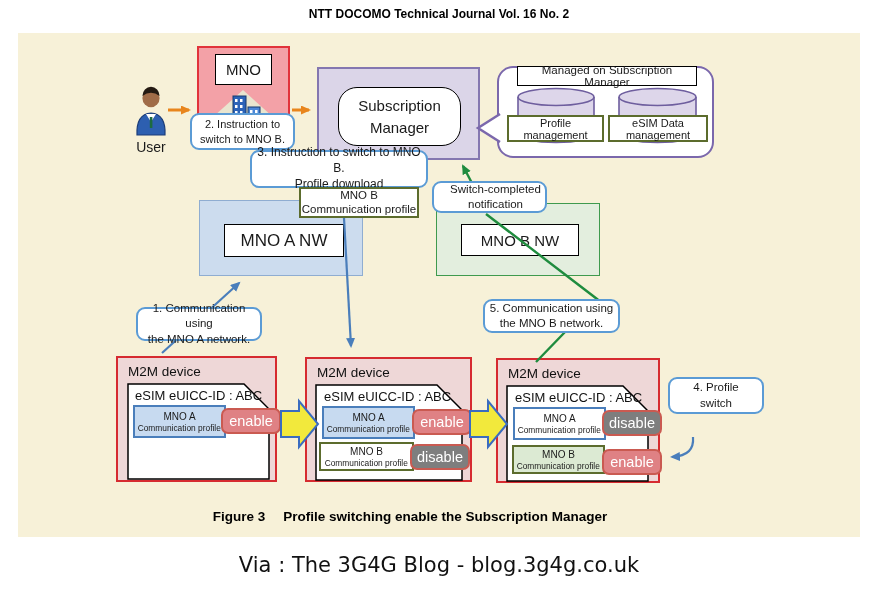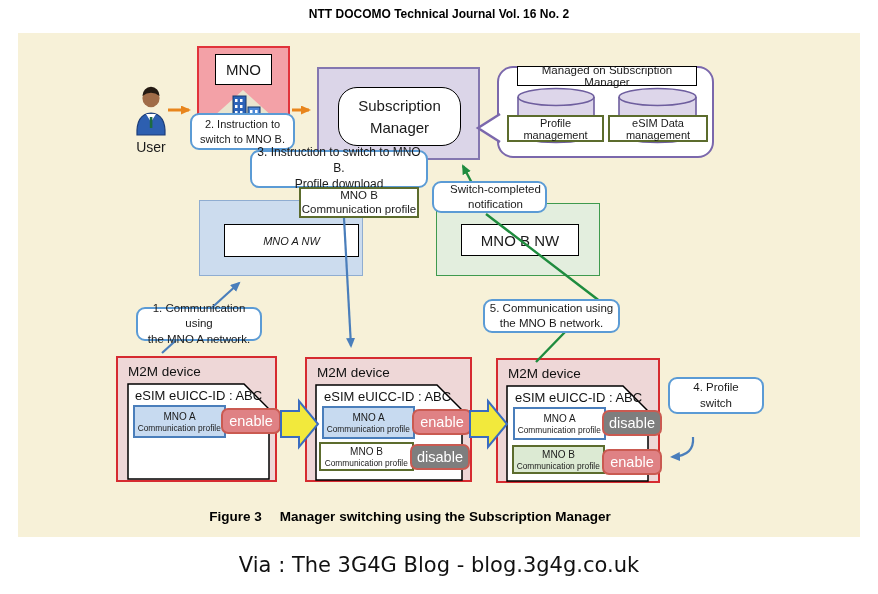--- a/index.html
+++ b/index.html
@@ -36,21 +36,21 @@
   
   #bubble { left:497px; top:66px; width:217px; height:92px; background:#fff; border:2.5px solid #7b68ac; border-radius:16px; }
   #bubble-title { left:517px; top:66px; width:180px; height:20px; font-size:11.5px; z-index:3; }
   .cyl { z-index:1; }
   .db-label { font-size:11px; line-height:1.12; }
   #db1-label { left:507px; top:115px; width:97px; height:27px; }
   #db2-label { left:608px; top:115px; width:100px; height:27px; }
 
   
   #nw-a { left:199px; top:200px; width:164px; height:76px; background:#ccdcee; border:1.5px solid #8fadd1; }
-  #nw-a-label { left:224px; top:224px; width:135px; height:33px; font-size:11px;font-style:italic; }
+  #nw-a-label { left:224px; top:224px; width:120px; height:33px; font-size:17px; }
   #nw-b { left:436px; top:203px; width:164px; height:73px; background:#e3eede; border:1.5px solid #3f9a4e; }
   #nw-b-label { left:461px; top:224px; width:118px; height:32px; font-size:15px; }
 
   
   .device { position:absolute; background:#eed7d7; border:2px solid #d62b30; z-index:1;padding-left:28px; }
   .dev-title { position:absolute; left:10px; top:6px; font-size:13.5px; color:#111; }
   .card { position:absolute; }
   .esim-label { position:absolute; left:17px; top:30px; font-size:13px; color:#111; z-index:2; }
   .profile-box { position:absolute; display:flex; flex-direction:column; align-items:center; justify-content:center; z-index:2; }
   .p-name { font-size:10px; }
@@ -252,17 +252,17 @@
     <line x1="474" y1="187" x2="463" y2="166" stroke="#1f8c3e" stroke-width="2.4" marker-end="url(#ah-g)"></line>
 
     <path d="M693,437 C694,449 688,456 672,457" fill="none" stroke="#4a7ebb" stroke-width="2.2" marker-end="url(#ah-b)"></path>
 
     <polygon points="281,411 299,411 299,401 318,424 299,447 299,437 281,437" fill="#f2e93c" stroke="#3a6cc0" stroke-width="2"></polygon>
     <polygon points="470,411 488,411 488,401 507,424 488,447 488,437 470,437" fill="#f2e93c" stroke="#3a6cc0" stroke-width="2"></polygon>
   </svg>
 
   <div id="caption" class="abs">
     <span>Figure 3</span>
-    <span>Manager switching using the Subscription Manager</span>
+    <span>Profile switching enable the Subscription Manager</span>
   </div>
   <div id="footer-text" class="abs">Via : The 3G4G Blog - blog.3g4g.co.uk</div>
 
 </div>
 
 </body></html>

